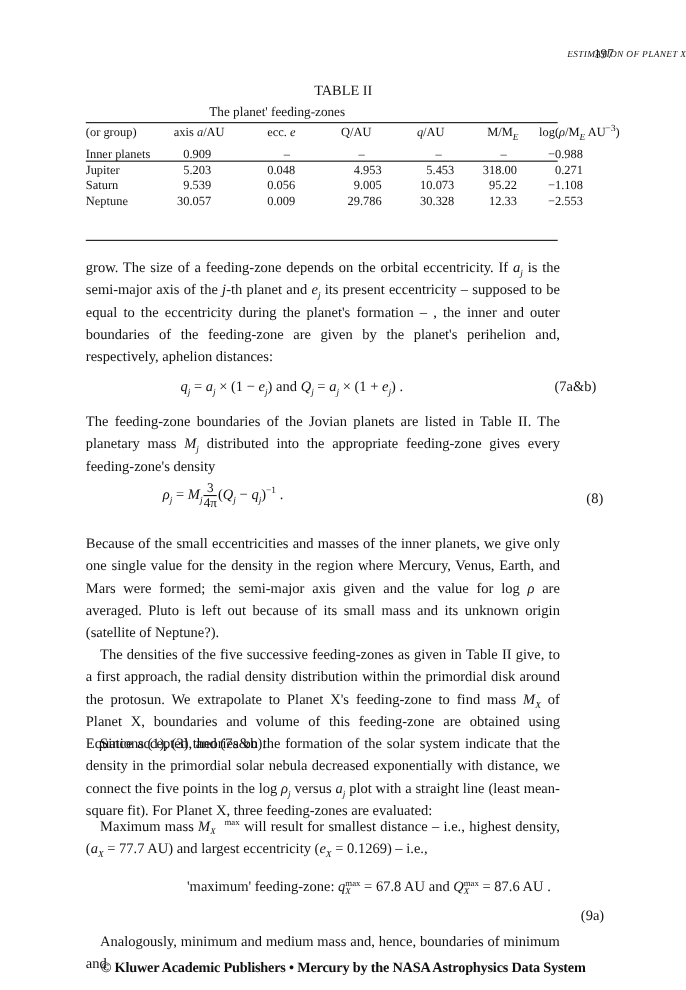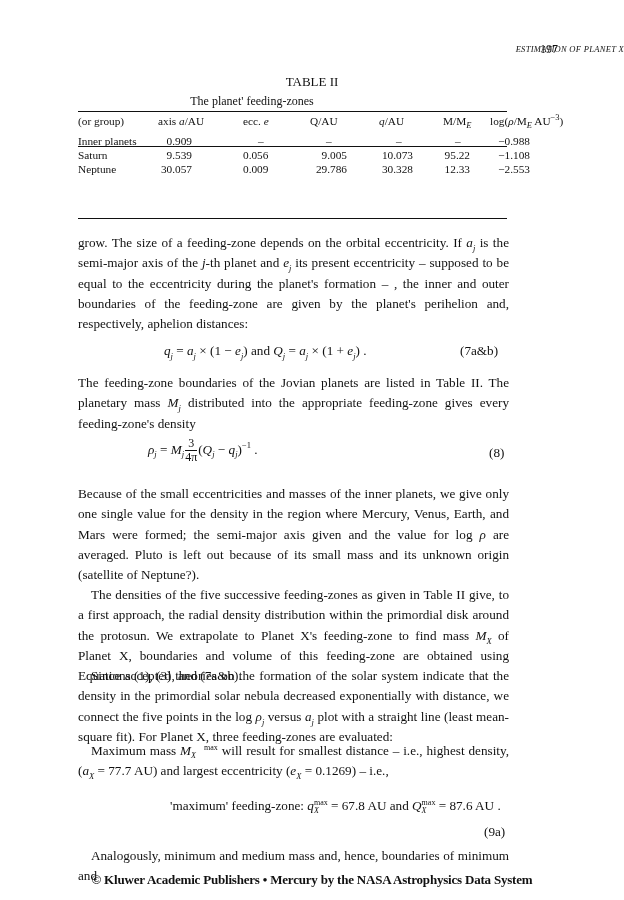--- a/index.html
+++ b/index.html
@@ -40,21 +40,21 @@
     .dash2 { left: 180px; }
     .dash3 { left: 248px; }
     .dash4 { left: 318px; }
     .dash5 { left: 377px; }
     .body-text {
       left: 78px; width: 431px; font-size: 13.2px; line-height: 20.3px; text-align: justify;
     }
     .body-text p { margin: 0; }
     .indent { text-indent: 13px; }
     .eq { font-size: 13.2px; white-space: nowrap; }
-    .eqnum { font-size: 13.2px; }
+    .eqnum { font-size: 13.2px; margin-left: 44px; }
     i { font-style: italic; }
     sub, sup { font-size: 8.5px; line-height: 0; }
     .frac { display: inline-block; vertical-align: middle; text-align: center; font-size: 12px; line-height: 13px; margin: 0 1px; }
     .frac .n { display: block; border-bottom: 1px solid #111; padding: 0 1px; }
     .frac .d { display: block; }
     .footer {
       left: 0; width: 624px; top: 872px; text-align: center; font-size: 13px; font-weight: bold;
       letter-spacing: -0.2px;
     }
     .stackscript { display: inline-block; vertical-align: -3px; line-height: 8px; font-size: 8px; }
@@ -86,20 +86,29 @@
   <div style="height:4px"></div>
   <div id="table-body">
       <div class="row">
         <span class="c0">Inner planets</span>
         <span class="num1">0.909</span>
         <span class="dash2">–</span>
         <span class="dash3">–</span>
         <span class="dash4">–</span>
         <span class="dash5">–</span>
         <span class="num6">−0.988</span>
+      </div>
+      <div class="row">
+        <span class="c0">Jupiter</span>
+        <span class="num1">5.203</span>
+        <span class="num2">0.048</span>
+        <span class="num3">4.953</span>
+        <span class="num4">5.453</span>
+        <span class="num5">318.00</span>
+        <span class="num6">0.271</span>
       </div>
       <div class="row">
         <span class="c0">Saturn</span>
         <span class="num1">9.539</span>
         <span class="num2">0.056</span>
         <span class="num3">9.005</span>
         <span class="num4">10.073</span>
         <span class="num5">95.22</span>
         <span class="num6">−1.108</span>
       </div>

